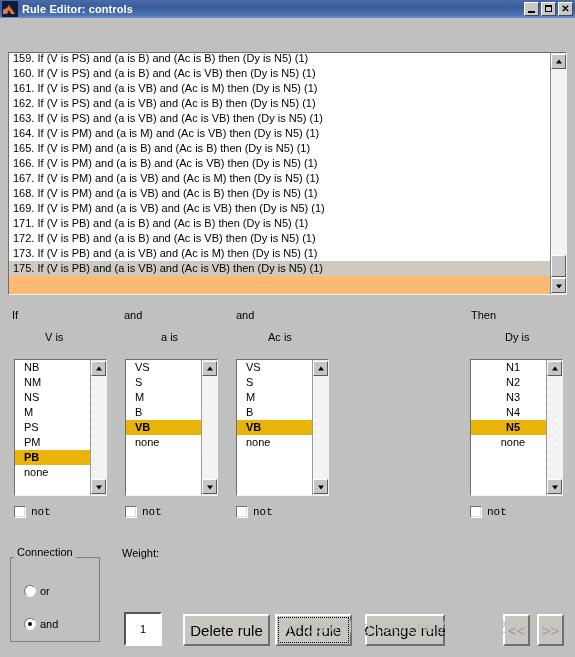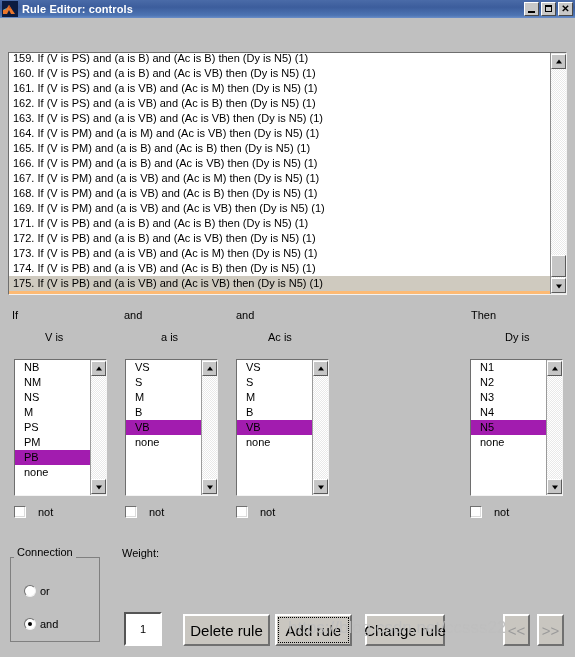--- a/index.html
+++ b/index.html
@@ -212,21 +212,21 @@
   }
   .lb-item {
     font-size: 11px;
     line-height: 15px;
     height: 15px;
     padding-left: 9px;
     color: #000;
     white-space: nowrap;
     box-sizing: border-box;
   }
-  .lb-item.selected { background: #a21caf; }
+  .lb-item.selected { background: #eab308; font-weight: bold; }
   .lb-scroll {
     position: absolute;
     right: 0; top: 0; bottom: 0;
     width: 16px;
     background: #e9e9e9;
     border-left: 1px solid #9a9a9a;
     box-sizing: border-box;
   }
   .lb-scroll .track {
     position: absolute;
@@ -237,21 +237,22 @@
       linear-gradient(45deg, #ffffff 25%, transparent 25%, transparent 75%, #ffffff 75%);
     background-size: 2px 2px;
     background-position: 0 0, 1px 1px;
   }
 
   
   .checkrow {
     position: absolute;
     display: flex;
     align-items: center;
-    gap: 12px;
+    gap: 5px;
+    font-family: Liberation Mono, monospace;
   }
   .checkbox {
     width: 12px; height: 12px;
     background: #ffffff;
     border-top: 1px solid #707070;
     border-left: 1px solid #707070;
     border-right: 1px solid #ffffff;
     border-bottom: 1px solid #ffffff;
     box-shadow: inset -1px -1px 0 #dcdcdc;
     box-sizing: border-box;
@@ -410,21 +411,20 @@
       <div class="rule-row">163. If (V is PS) and (a is VB) and (Ac is VB) then (Dy is N5) (1)</div>
       <div class="rule-row">164. If (V is PM) and (a is M) and (Ac is VB) then (Dy is N5) (1)</div>
       <div class="rule-row">165. If (V is PM) and (a is B) and (Ac is B) then (Dy is N5) (1)</div>
       <div class="rule-row">166. If (V is PM) and (a is B) and (Ac is VB) then (Dy is N5) (1)</div>
       <div class="rule-row">167. If (V is PM) and (a is VB) and (Ac is M) then (Dy is N5) (1)</div>
       <div class="rule-row">168. If (V is PM) and (a is VB) and (Ac is B) then (Dy is N5) (1)</div>
       <div class="rule-row">169. If (V is PM) and (a is VB) and (Ac is VB) then (Dy is N5) (1)</div>
       <div class="rule-row">171. If (V is PB) and (a is B) and (Ac is B) then (Dy is N5) (1)</div>
       <div class="rule-row">172. If (V is PB) and (a is B) and (Ac is VB) then (Dy is N5) (1)</div>
       <div class="rule-row">173. If (V is PB) and (a is VB) and (Ac is M) then (Dy is N5) (1)</div>
-      <div class="rule-row">174. If (V is PB) and (a is VB) and (Ac is B) then (Dy is N5) (1)</div>
       <div class="rule-row selected">175. If (V is PB) and (a is VB) and (Ac is VB) then (Dy is N5) (1)</div>
     </div>
 
     <div class="vscroll">
       <div class="track"></div>
       <div class="sb-btn up">
           <span class="arr"></span>
         </div>
       <div class="sb-thumb" style="bottom:17px;height:22px;"></div>
       <div class="sb-btn down">
@@ -498,21 +498,21 @@
       <div class="track"></div>
       <div class="sb-btn up">
           <span class="arr"></span>
         </div>
       <div class="sb-btn down">
           <span class="arr"></span>
         </div>
     </div>
   </div>
 
-  <div class="listbox" style="left:470px; top:359px; width:93px; height:137px;">
+  <div class="listbox" style="left:470px; top:359px; width:93px; height:137px;text-align:center;">
     <div class="lb-items">
       <div class="lb-item">N1</div>
       <div class="lb-item">N2</div>
       <div class="lb-item">N3</div>
       <div class="lb-item">N4</div>
       <div class="lb-item selected">N5</div>
       <div class="lb-item">none</div>
     </div>
     <div class="lb-scroll">
       <div class="track"></div>

